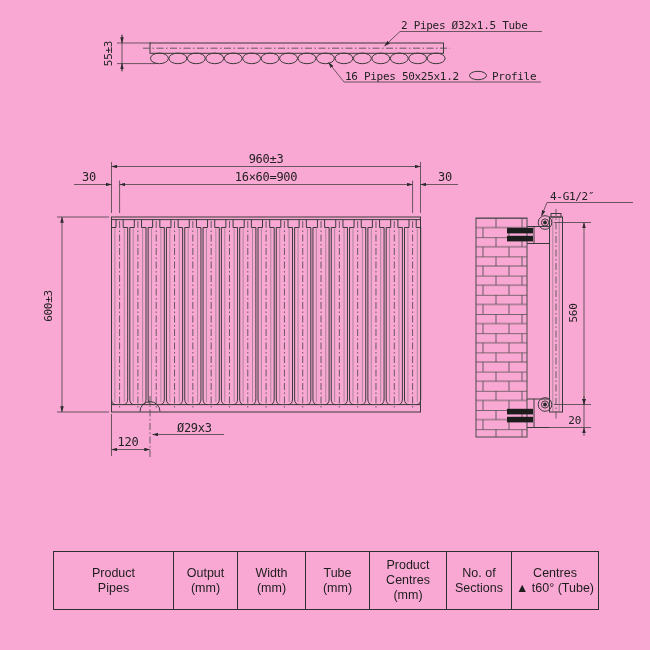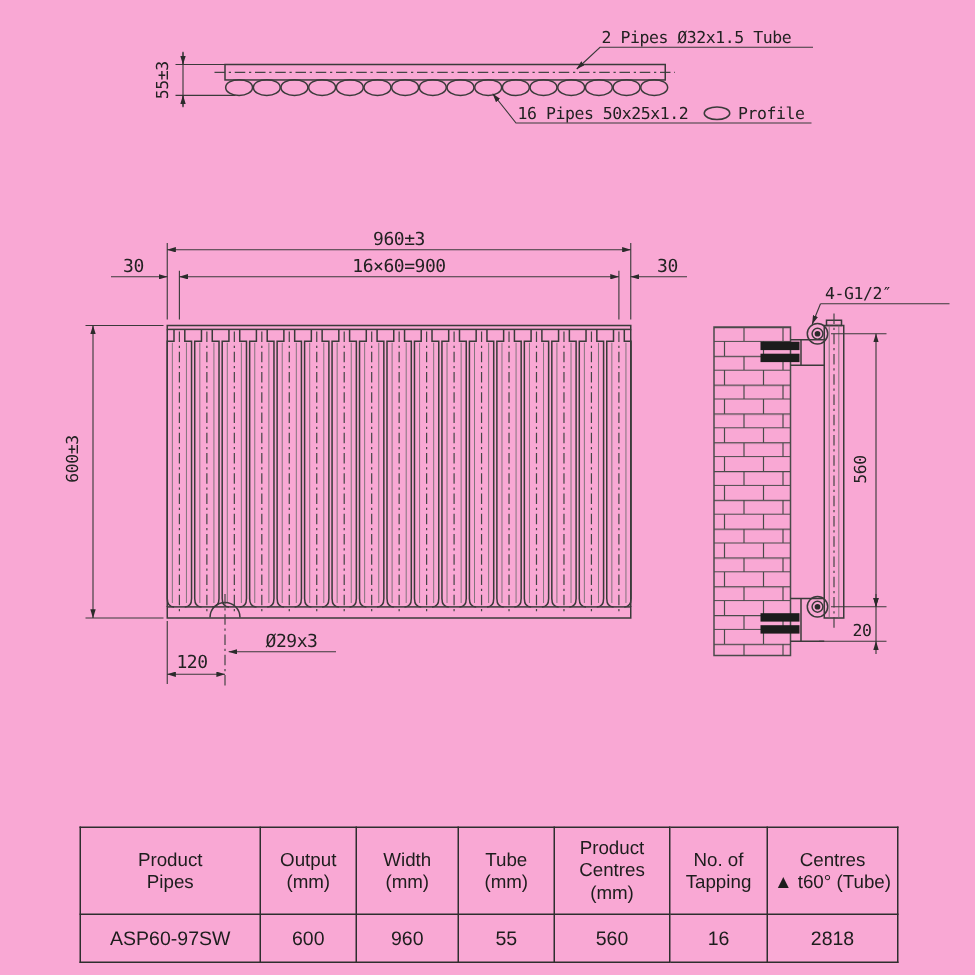--- a/index.html
+++ b/index.html
@@ -274,32 +274,23 @@
       <div class="hl">Tube</div>
             <div class="hl">(mm)</div>
     </th>
     <th>
       <div class="hl">Product</div>
             <div class="hl">Centres</div>
             <div class="hl">(mm)</div>
     </th>
     <th>
       <div class="hl">No. of</div>
-            <div class="hl">Tapping</div>
+            <div class="hl">Sections</div>
     </th>
     <th>
       <div class="hl">Centres</div>
             <div class="hl">▲ t60° (Tube)</div>
     </th>
-  </tr>
-  <tr>
-    <td>ASP60-97SW</td>
-    <td>600</td>
-    <td>960</td>
-    <td>55</td>
-    <td>560</td>
-    <td>16</td>
-    <td>2818</td>
   </tr>
 </tbody>
     </table>
 
 </div>
 
 </body></html>

